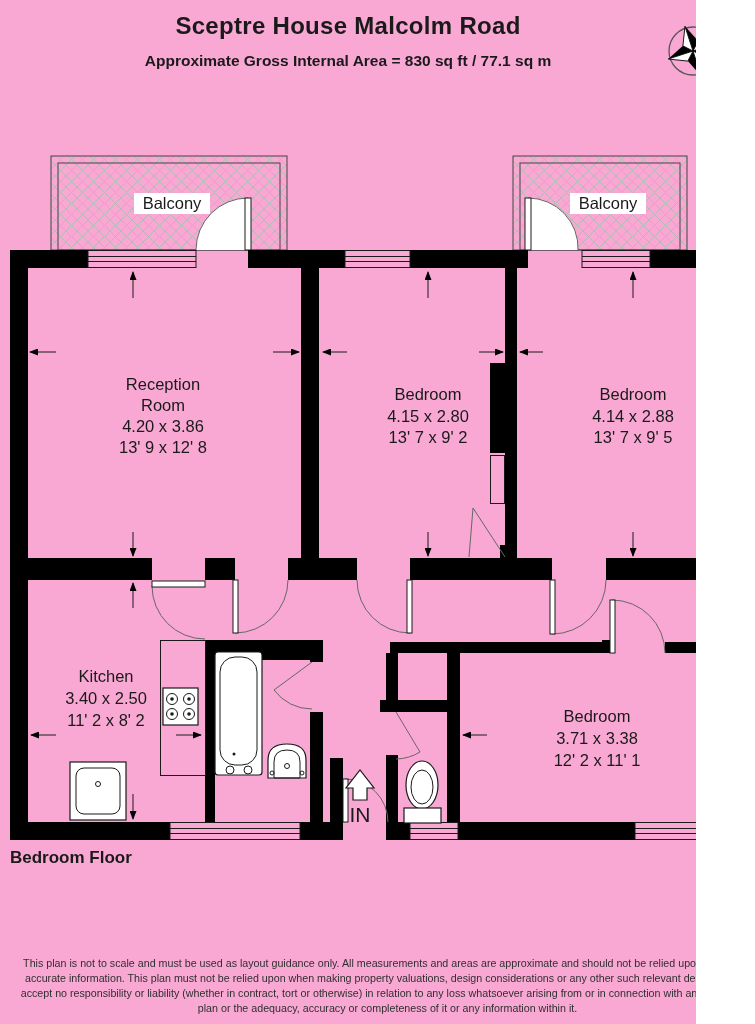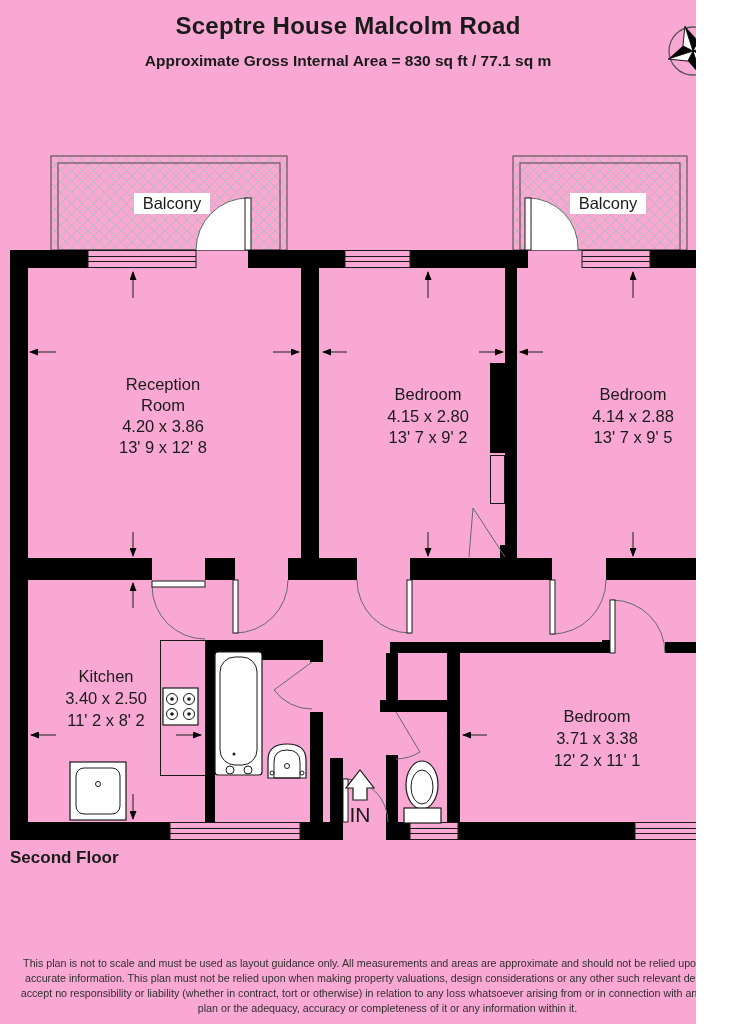--- a/index.html
+++ b/index.html
@@ -274,16 +274,16 @@
         <text class="room" x="106" y="726">11' 2 x 8' 2</text>
       </g>
       <g>
         <text class="room" x="597" y="722">Bedroom</text>
         <text class="room" x="597" y="744">3.71 x 3.38</text>
         <text class="room" x="597" y="766">12' 2 x 11' 1</text>
       </g>
     </g>
   </svg>
 
-  <div class="floor-label">Second Floor</div>
+  <div class="floor-label">Bedroom Floor</div>
   <div class="disclaimer">This plan is not to scale and must be used as layout guidance only. All measurements and areas are approximate and should not be relied upon to provide accurate information. This plan must not be relied upon when making property valuations, design considerations or any other such relevant decisions. We accept no responsibility or liability (whether in contract, tort or otherwise) in relation to any loss whatsoever arising from or in connection with any use of this plan or the adequacy, accuracy or completeness of it or any information within it.</div>
 
 </div>
 
 </body></html>

